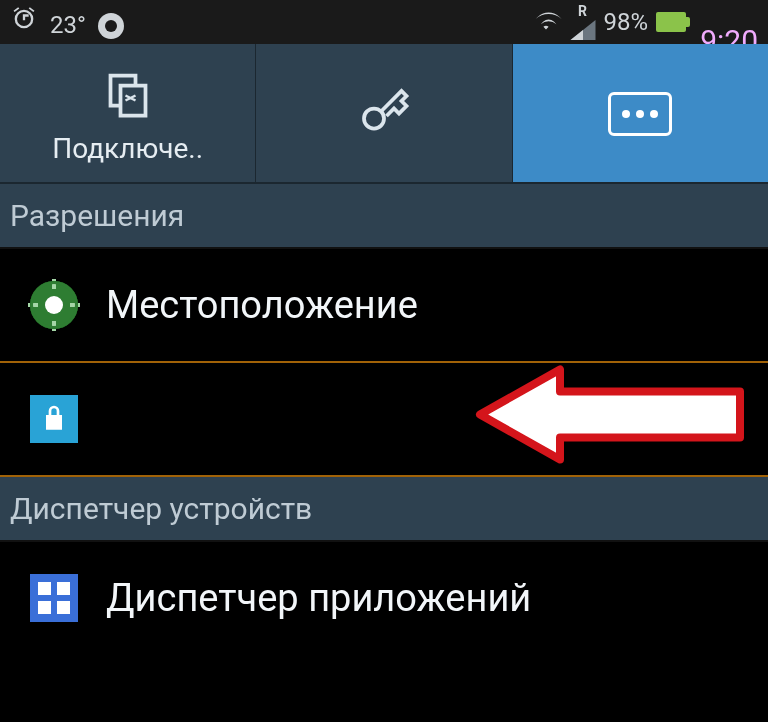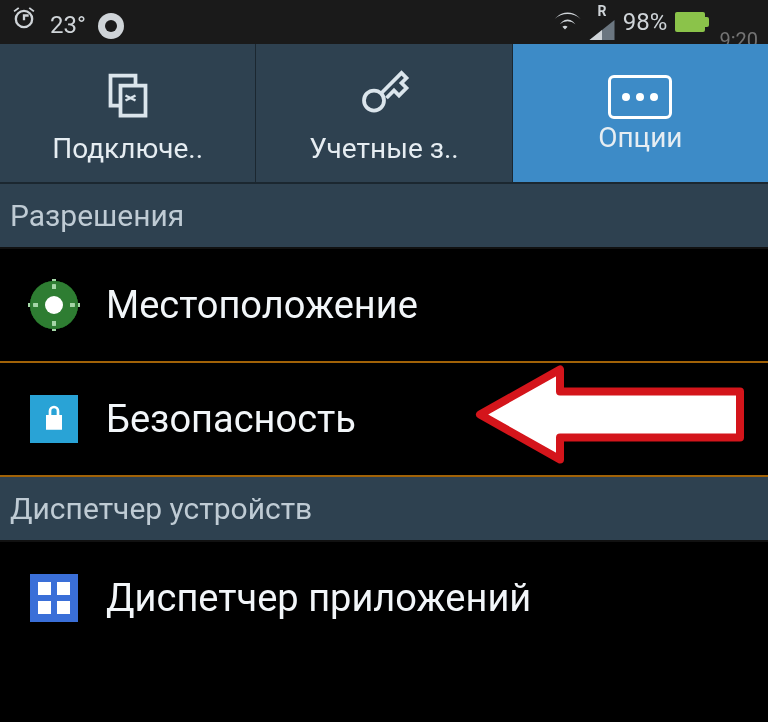--- a/index.html
+++ b/index.html
@@ -19,21 +19,21 @@
     padding: 0 10px;
     font-size: 24px;
     color: #cfd4d8;
   }
   .status-left { display: flex; align-items: flex-end; gap: 12px; }
   .status-right { margin-left: auto; display: flex; align-items: center; gap: 8px; }
   .battery {
     width: 30px; height: 20px; background: #8bc34a; position: relative; border-radius: 2px;
   }
   .battery::after { content:""; position:absolute; right:-4px; top:5px; width:4px; height:10px; background:#8bc34a; border-radius:0 2px 2px 0;}
-  .clock { font-size: 20px; margin-left: 6px; color:#737373;margin-top:36px;}
+  .clock { font-size: 30px; margin-left: 6px; color:#f0abfc;margin-top:36px;}
   .record-icon { width:26px; height:26px; border-radius:50%; background:#cfd4d8; display:flex; align-items:center; justify-content:center;}
   .record-icon::after{content:""; width:12px;height:12px;border-radius:50%;background:#1a1a1a;}
   .roam { font-size:14px; font-weight:bold; color:#cfd4d8; margin-bottom:2px;}
   .signal-wrap { display:flex; flex-direction:column; align-items:center; line-height:1;}
 
   .tabs {
     height: 140px;
     background: #2e4150;
     display: flex;
     border-bottom: 2px solid #1b2730;
@@ -143,31 +143,29 @@
     </span>
     <span class="label">Подключе..</span>
   </div>
   <div class="tab">
     <span>
       <svg viewBox="0 0 48 48">
           <circle cx="16" cy="30" r="8" fill="none" stroke="#dbe5ec" stroke-width="3"></circle>
           <path d="M22 24L38 8l4 4-4 4 4 4-6 6-4-4-6 6" fill="none" stroke="#dbe5ec" stroke-width="3"></path>
         </svg>
     </span>
-    <span class="label">Учетные з..</span>
   </div>
   <div class="tab active">
     <span>
       <div class="more-box">
           <span></span>
           <span></span>
           <span></span>
         </div>
     </span>
-    <span class="label">Опции</span>
   </div>
 </div>
 
 <div class="section-header">
   <span>Разрешения</span>
 </div>
 
 <div class="list-item">
   <div class="icon-box">
     <div class="loc-icon">
@@ -183,21 +181,20 @@
 </div>
 
 <div class="list-item">
   <div class="icon-box">
     <div class="lock-icon">
       <svg viewBox="0 0 24 24">
           <path d="M12 2a4 4 0 00-4 4v3H6v11h12V9h-2V6a4 4 0 00-4-4zm-2 4a2 2 0 114 0v3h-4z"></path>
         </svg>
     </div>
   </div>
-  <span>Безопасность</span>
   <div class="arrow-annotation">
     <svg viewBox="0 0 280 110">
       <path d="M10 55 L90 10 L90 32 L270 32 L270 78 L90 78 L90 100 Z" fill="#ffffff" stroke="#d4151b" stroke-width="8" stroke-linejoin="round"></path>
     </svg>
   </div>
 </div>
 
 <div class="section-header">
   <span>Диспетчер устройств</span>
 </div>

